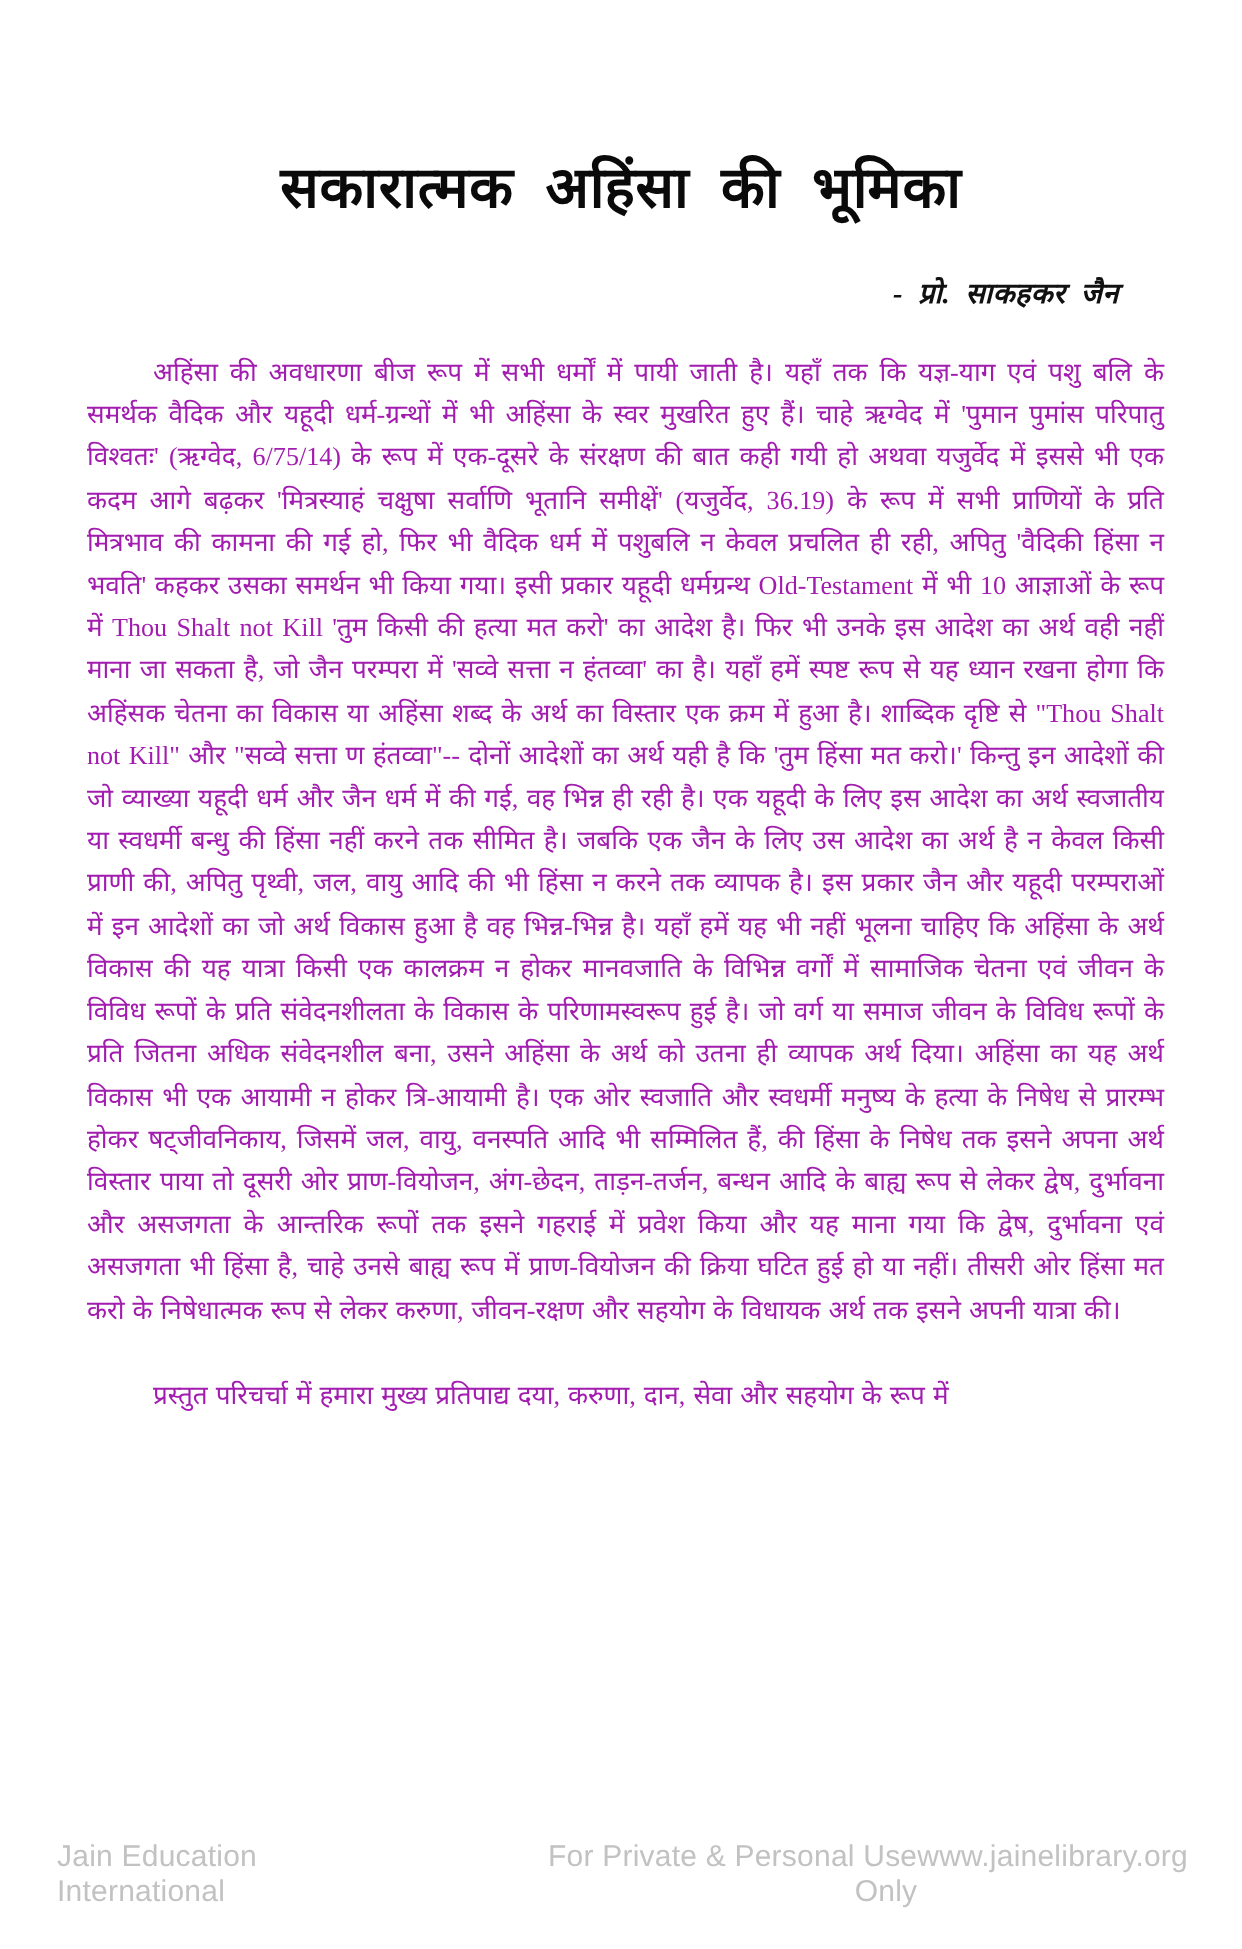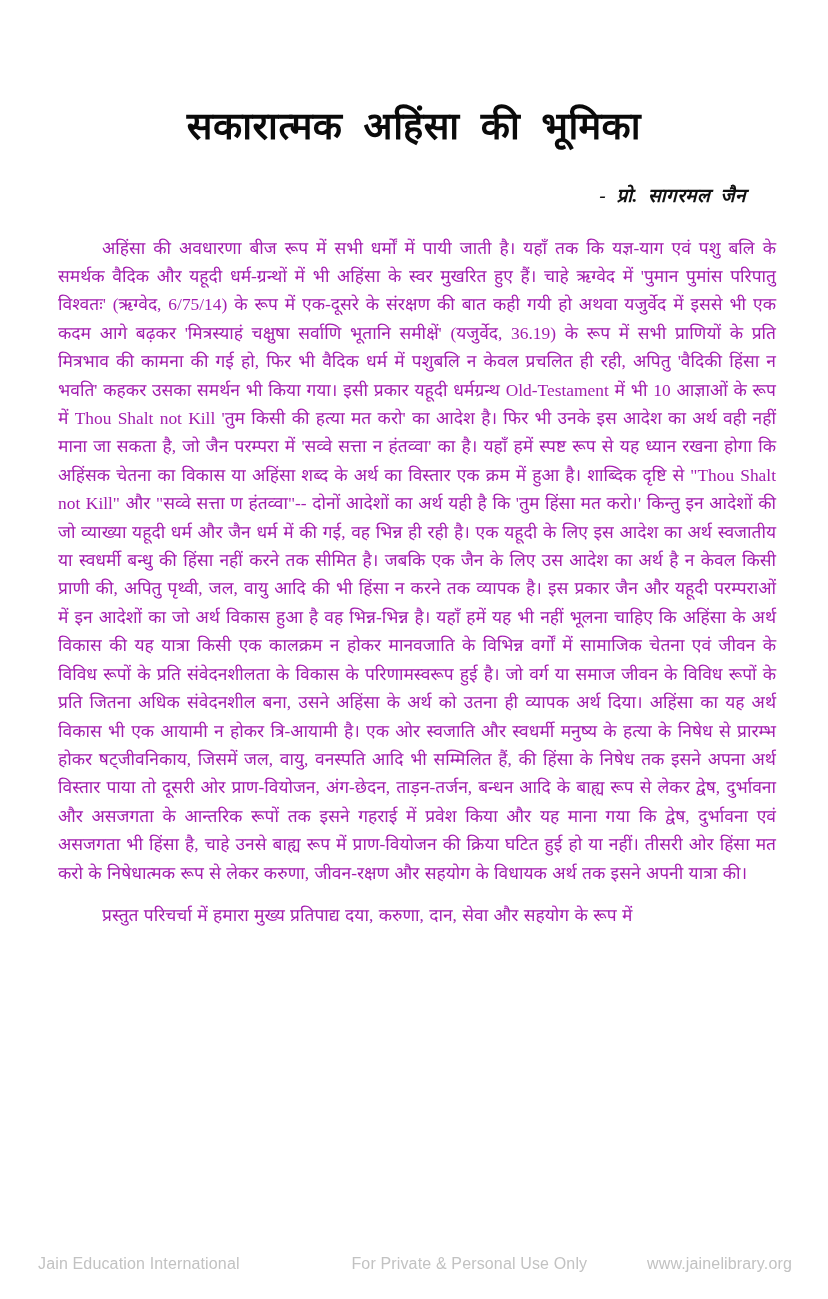--- a/index.html
+++ b/index.html
@@ -69,54 +69,54 @@
     font-size: 17.4px;
     line-height: 28.4px;
     text-align: justify;
     text-justify: inter-word;
     text-indent: 44px;
     color: #a21caf;
     word-spacing: 1px;
     -webkit-font-smoothing: none;
   }
   .para.last-para {
-    margin-top: 14px;
+    margin-top: 29px;
   }
 
   
   .footer {
     position: absolute;
     left: 0;
     right: 0;
     bottom: 26px;
     display: flex;
     justify-content: space-between;
     align-items: baseline;
     padding: 0 36px 0 38px;
     box-sizing: border-box;
     font-family: "Liberation Sans", "DejaVu Sans", sans-serif;
-    font-size: 16px;
+    font-size: 20px;
     color: #c2c2c2;
     letter-spacing: 0.15px;
   }
   .footer-left   { text-align: left; }
-  .footer-center { text-align: center; flex: 0 1 auto; margin-left: 52px; }
+  .footer-center { text-align: right; flex: 0 1 auto; margin-left: 52px; }
   .footer-right  { }
 </style>
 </head>
 <body>
 
 <div class="page">
 
   <div class="title-block">
     <h1 class="doc-title">सकारात्मक अहिंसा की भूमिका</h1>
   </div>
 
   <div class="byline-block">
-    <p class="byline">- प्रो. सागरमल जैन</p>
+    <p class="byline">- प्रो. साकहकर जैन</p>
   </div>
 
   <div class="body-block">
     <p class="para">अहिंसा की अवधारणा बीज रूप में सभी धर्मों में पायी जाती है। यहाँ तक कि यज्ञ-याग एवं पशु बलि के समर्थक वैदिक और यहूदी धर्म-ग्रन्थों में भी अहिंसा के स्वर मुखरित हुए हैं। चाहे ऋग्वेद में 'पुमान पुमांस परिपातु विश्वतः' (ऋग्वेद, 6/75/14) के रूप में एक-दूसरे के संरक्षण की बात कही गयी हो अथवा यजुर्वेद में इससे भी एक कदम आगे बढ़कर 'मित्रस्याहं चक्षुषा सर्वाणि भूतानि समीक्षें' (यजुर्वेद, 36.19) के रूप में सभी प्राणियों के प्रति मित्रभाव की कामना की गई हो, फिर भी वैदिक धर्म में पशुबलि न केवल प्रचलित ही रही, अपितु 'वैदिकी हिंसा न भवति' कहकर उसका समर्थन भी किया गया। इसी प्रकार यहूदी धर्मग्रन्थ Old-Testament में भी 10 आज्ञाओं के रूप में Thou Shalt not Kill 'तुम किसी की हत्या मत करो' का आदेश है। फिर भी उनके इस आदेश का अर्थ वही नहीं माना जा सकता है, जो जैन परम्परा में 'सव्वे सत्ता न हंतव्वा' का है। यहाँ हमें स्पष्ट रूप से यह ध्यान रखना होगा कि अहिंसक चेतना का विकास या अहिंसा शब्द के अर्थ का विस्तार एक क्रम में हुआ है। शाब्दिक दृष्टि से "Thou Shalt not Kill" और "सव्वे सत्ता ण हंतव्वा"-- दोनों आदेशों का अर्थ यही है कि 'तुम हिंसा मत करो।' किन्तु इन आदेशों की जो व्याख्या यहूदी धर्म और जैन धर्म में की गई, वह भिन्न ही रही है। एक यहूदी के लिए इस आदेश का अर्थ स्वजातीय या स्वधर्मी बन्धु की हिंसा नहीं करने तक सीमित है। जबकि एक जैन के लिए उस आदेश का अर्थ है न केवल किसी प्राणी की, अपितु पृथ्वी, जल, वायु आदि की भी हिंसा न करने तक व्यापक है। इस प्रकार जैन और यहूदी परम्पराओं में इन आदेशों का जो अर्थ विकास हुआ है वह भिन्न-भिन्न है। यहाँ हमें यह भी नहीं भूलना चाहिए कि अहिंसा के अर्थ विकास की यह यात्रा किसी एक कालक्रम न होकर मानवजाति के विभिन्न वर्गों में सामाजिक चेतना एवं जीवन के विविध रूपों के प्रति संवेदनशीलता के विकास के परिणामस्वरूप हुई है। जो वर्ग या समाज जीवन के विविध रूपों के प्रति जितना अधिक संवेदनशील बना, उसने अहिंसा के अर्थ को उतना ही व्यापक अर्थ दिया। अहिंसा का यह अर्थ विकास भी एक आयामी न होकर त्रि-आयामी है। एक ओर स्वजाति और स्वधर्मी मनुष्य के हत्या के निषेध से प्रारम्भ होकर षट्जीवनिकाय, जिसमें जल, वायु, वनस्पति आदि भी सम्मिलित हैं, की हिंसा के निषेध तक इसने अपना अर्थ विस्तार पाया तो दूसरी ओर प्राण-वियोजन, अंग-छेदन, ताड़न-तर्जन, बन्धन आदि के बाह्य रूप से लेकर द्वेष, दुर्भावना और असजगता के आन्तरिक रूपों तक इसने गहराई में प्रवेश किया और यह माना गया कि द्वेष, दुर्भावना एवं असजगता भी हिंसा है, चाहे उनसे बाह्य रूप में प्राण-वियोजन की क्रिया घटित हुई हो या नहीं। तीसरी ओर हिंसा मत करो के निषेधात्मक रूप से लेकर करुणा, जीवन-रक्षण और सहयोग के विधायक अर्थ तक इसने अपनी यात्रा की।</p>
     <p class="para last-para">प्रस्तुत परिचर्चा में हमारा मुख्य प्रतिपाद्य दया, करुणा, दान, सेवा और सहयोग के रूप में</p>
   </div>
 
   <div class="footer">
     <span class="footer-left">Jain Education International</span>
     <span class="footer-center">For Private &amp; Personal Use Only</span>

